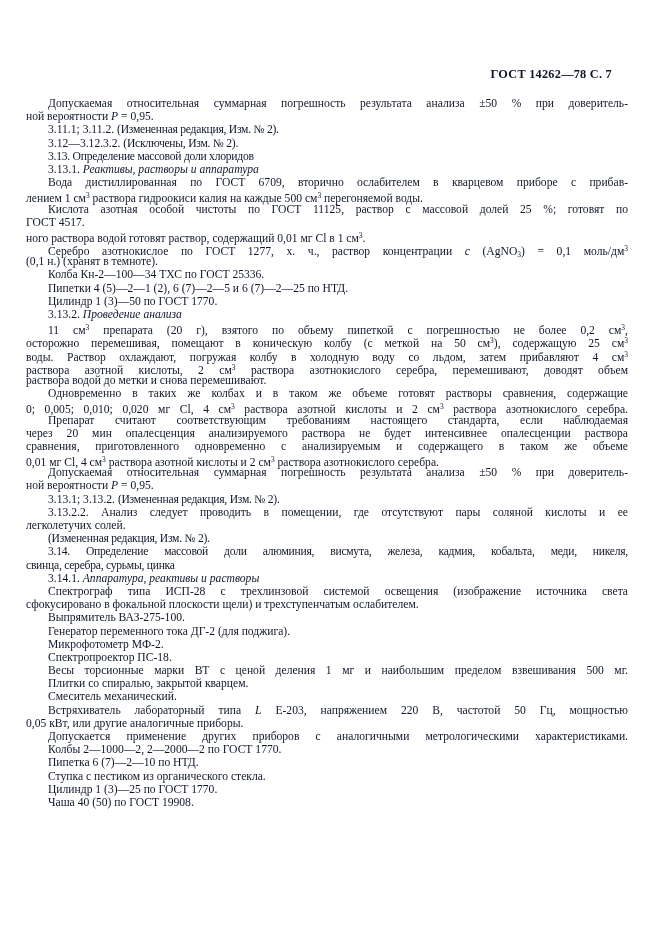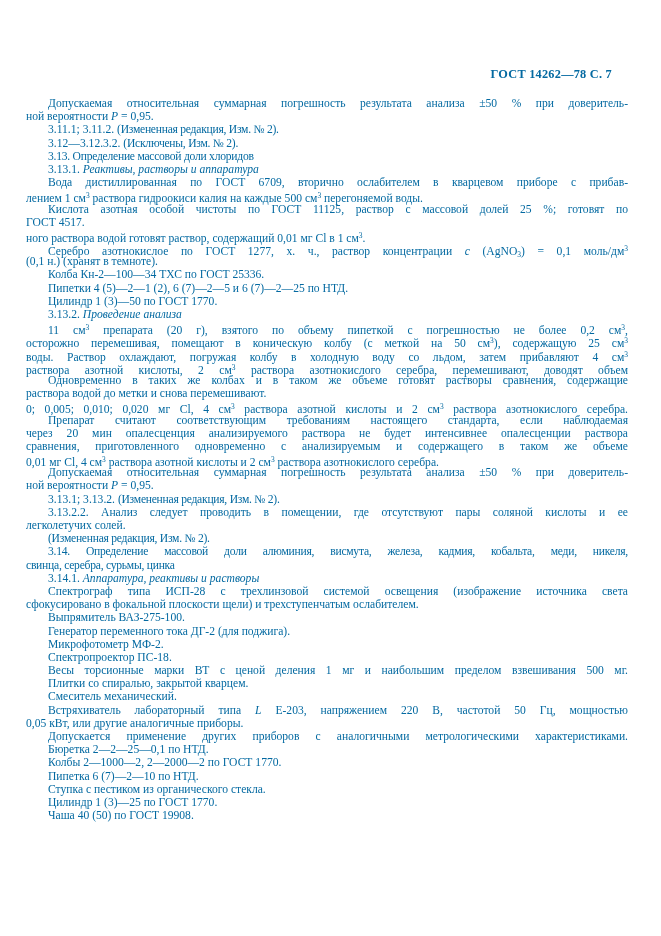--- a/index.html
+++ b/index.html
@@ -5,21 +5,21 @@
   html, body { margin: 0; padding: 0; }
   body {
     width: 661px; height: 936px;
     background: #f4f4f2;
     font-family: "Liberation Serif", "DejaVu Serif", serif;
   }
   .page {
     position: relative;
     width: 661px; height: 936px;
     background: #ffffff;
-    color: #0369a1;
+    color: #0f172a;
     overflow: hidden;
   }
   .page-header {
     position: absolute;
     top: 67px; left: 10px; width: 602px;
     text-align: right;
     font-weight: bold;
     font-size: 12.3px;
     letter-spacing: 0.25px;
     white-space: nowrap;
@@ -62,22 +62,22 @@
       <div class="line ind full"><span>Серебро азотнокислое по ГОСТ 1277, х. ч., раствор концентрации </span><span class="st-i">c</span><span> (AgNO</span><span class="st-sub">3</span><span>) = 0,1 моль/дм</span><span class="st-sup">3</span></div>
       <div class="line"><span>(0,1 н.) (хранят в темноте).</span></div>
       <div class="line ind"><span>Колба Кн-2—100—34 ТХС по ГОСТ 25336.</span></div>
       <div class="line ind"><span>Пипетки 4 (5)—2—1 (2), 6 (7)—2—5 и 6 (7)—2—25 по НТД.</span></div>
       <div class="line ind"><span>Цилиндр 1 (3)—50 по ГОСТ 1770.</span></div>
       <div class="line ind"><span>3.13.2. </span><span class="st-i">Проведение анализа</span></div>
       <div class="line ind full"><span>11 см</span><span class="st-sup">3</span><span> препарата (20 г), взятого по объему пипеткой с погрешностью не более 0,2 см</span><span class="st-sup">3</span><span>,</span></div>
       <div class="line full"><span>осторожно перемешивая, помещают в коническую колбу (с меткой на 50 см</span><span class="st-sup">3</span><span>), содержащую 25 см</span><span class="st-sup">3</span></div>
       <div class="line full"><span>воды. Раствор охлаждают, погружая колбу в холодную воду со льдом, затем прибавляют 4 см</span><span class="st-sup">3</span></div>
       <div class="line full"><span>раствора азотной кислоты, 2 см</span><span class="st-sup">3</span><span> раствора азотнокислого серебра, перемешивают, доводят объем</span></div>
+      <div class="line"><span>раствора водой до метки и снова перемешивают.</span></div>
       <div class="line ind full"><span>Одновременно в таких же колбах и в таком же объеме готовят растворы сравнения, содержащие</span></div>
-      <div class="line"><span>раствора водой до метки и снова перемешивают.</span></div>
       <div class="line full"><span>0; 0,005; 0,010; 0,020 мг Cl, 4 см</span><span class="st-sup">3</span><span> раствора азотной кислоты и 2 см</span><span class="st-sup">3</span><span> раствора азотнокислого серебра.</span></div>
       <div class="line ind full"><span>Препарат считают соответствующим требованиям настоящего стандарта, если наблюдаемая</span></div>
       <div class="line full"><span>через 20 мин опалесценция анализируемого раствора не будет интенсивнее опалесценции раствора</span></div>
       <div class="line full"><span>сравнения, приготовленного одновременно с анализируемым и содержащего в таком же объеме</span></div>
       <div class="line"><span>0,01 мг Cl, 4 см</span><span class="st-sup">3</span><span> раствора азотной кислоты и 2 см</span><span class="st-sup">3</span><span> раствора азотнокислого серебра.</span></div>
       <div class="line ind full"><span>Допускаемая относительная суммарная погрешность результата анализа ±50 % при доверитель-</span></div>
       <div class="line"><span>ной вероятности </span><span class="st-i">P</span><span> = 0,95.</span></div>
       <div class="line ind"><span>3.13.1; 3.13.2. </span><span class="st-b">(Измененная редакция, Изм. № 2).</span></div>
       <div class="line ind full"><span>3.13.2.2. Анализ следует проводить в помещении, где отсутствуют пары соляной кислоты и ее</span></div>
       <div class="line"><span>легколетучих солей.</span></div>
@@ -90,20 +90,19 @@
       <div class="line ind"><span>Выпрямитель ВАЗ-275-100.</span></div>
       <div class="line ind"><span>Генератор переменного тока ДГ-2 (для поджига).</span></div>
       <div class="line ind"><span>Микрофотометр МФ-2.</span></div>
       <div class="line ind"><span>Спектропроектор ПС-18.</span></div>
       <div class="line ind full"><span>Весы торсионные марки ВТ с ценой деления 1 мг и наибольшим пределом взвешивания 500 мг.</span></div>
       <div class="line ind"><span>Плитки со спиралью, закрытой кварцем.</span></div>
       <div class="line ind"><span>Смеситель механический.</span></div>
       <div class="line ind full"><span>Встряхиватель лабораторный типа </span><span class="st-i">L</span><span> Е-203, напряжением 220 В, частотой 50 Гц, мощностью</span></div>
       <div class="line"><span>0,05 кВт, или другие аналогичные приборы.</span></div>
       <div class="line ind full"><span>Допускается применение других приборов с аналогичными метрологическими характеристиками.</span></div>
-      <div class="line ind"><span>Бюретка 2—2—25—0,1 по НТД.</span></div>
       <div class="line ind"><span>Колбы 2—1000—2, 2—2000—2 по ГОСТ 1770.</span></div>
       <div class="line ind"><span>Пипетка 6 (7)—2—10 по НТД.</span></div>
       <div class="line ind"><span>Ступка с пестиком из органического стекла.</span></div>
       <div class="line ind"><span>Цилиндр 1 (3)—25 по ГОСТ 1770.</span></div>
       <div class="line ind"><span>Чаша 40 (50) по ГОСТ 19908.</span></div>
     </div>
 </div>
 
 </body></html>

